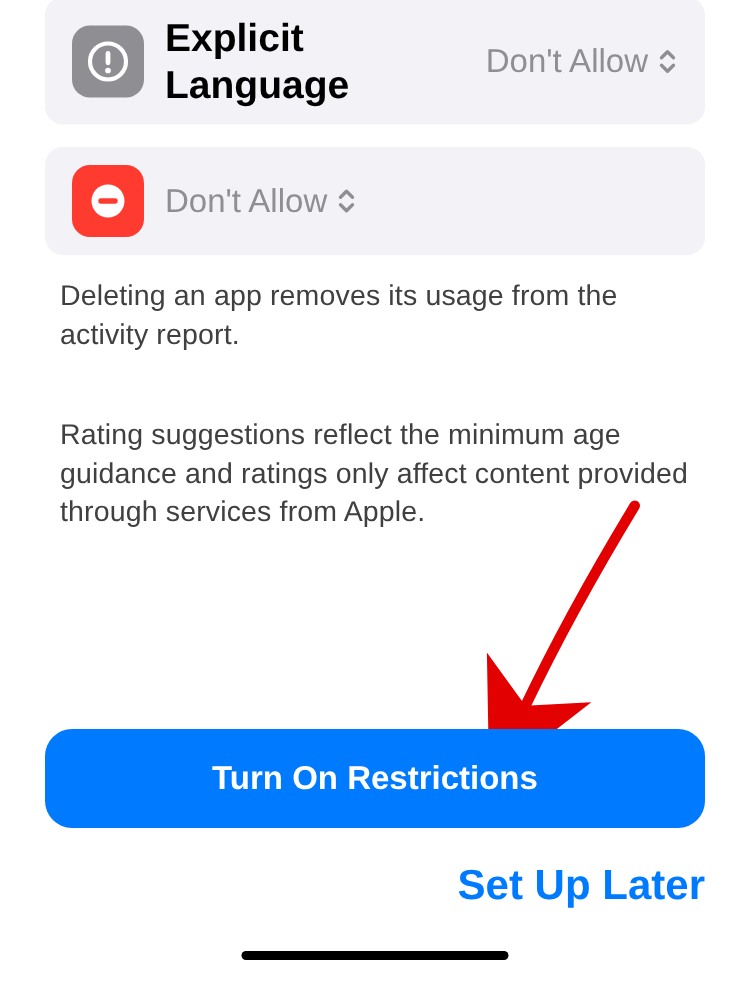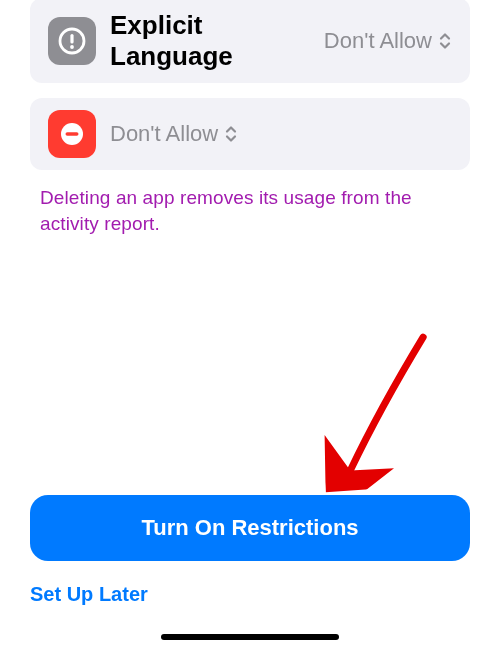--- a/index.html
+++ b/index.html
@@ -52,21 +52,21 @@
     }
     .stepper {
       display: inline-flex;
       flex-direction: column;
       line-height: 0.5;
       font-size: 12px;
       color: #8e8e93;
       margin-left: 2px;
     }
     .caption {
-      color: #a21caf;
+      color: #404040;
       font-size: 19px;
       line-height: 1.34;
       padding: 0 10px;
       margin-top: 2px;
       margin-bottom: 42px;
       font-weight: 500;
       letter-spacing: 0.1px;
     }
     .caption2 {
       margin-bottom: 0;
@@ -89,23 +89,23 @@
       border: none;
       border-radius: 18px;
       padding: 20px 0;
       cursor: pointer;
     }
     .secondary-btn {
       display: block;
       width: 100%;
       background: transparent;
       color: #007aff;
-      font-size: 20px;
+      font-size: 28px;
       font-weight: 700;
-      text-align: left;
+      text-align: right;
       border: none;
       padding: 22px 0 18px 0;
       cursor: pointer;
     }
     .home-indicator {
       width: 178px;
       height: 6px;
       background: #000;
       border-radius: 3px;
       margin: 10px auto 0 auto;
@@ -155,20 +155,21 @@
       <span class="stepper">
         <svg width="14" height="20" viewBox="0 0 14 20">
           <path d="M3 7.5 L7 3.5 L11 7.5" stroke="#8e8e93" stroke-width="2.2" fill="none" stroke-linecap="round" stroke-linejoin="round"></path>
           <path d="M3 12.5 L7 16.5 L11 12.5" stroke="#8e8e93" stroke-width="2.2" fill="none" stroke-linecap="round" stroke-linejoin="round"></path>
         </svg>
       </span>
     </div>
   </div>
 
   <p class="caption">Deleting an app removes its usage from the activity report.</p>
+  <p class="caption caption2">Rating suggestions reflect the minimum age guidance and ratings only affect content provided through services from Apple.</p>
 
 </div>
 
 <svg class="arrow" width="130" height="160">
   <defs>
     <marker id="ahead" markerWidth="11" markerHeight="11" refX="3" refY="5.5" orient="auto">
       <path d="M0,0 L11,5.5 L0,11 L3,5.5 Z" fill="#e30000"></path>
     </marker>
   </defs>
   <path d="M108,12 Q60,80 26,140" stroke="#e30000" stroke-width="7" fill="none" marker-end="url(#ahead)" stroke-linecap="round"></path>

